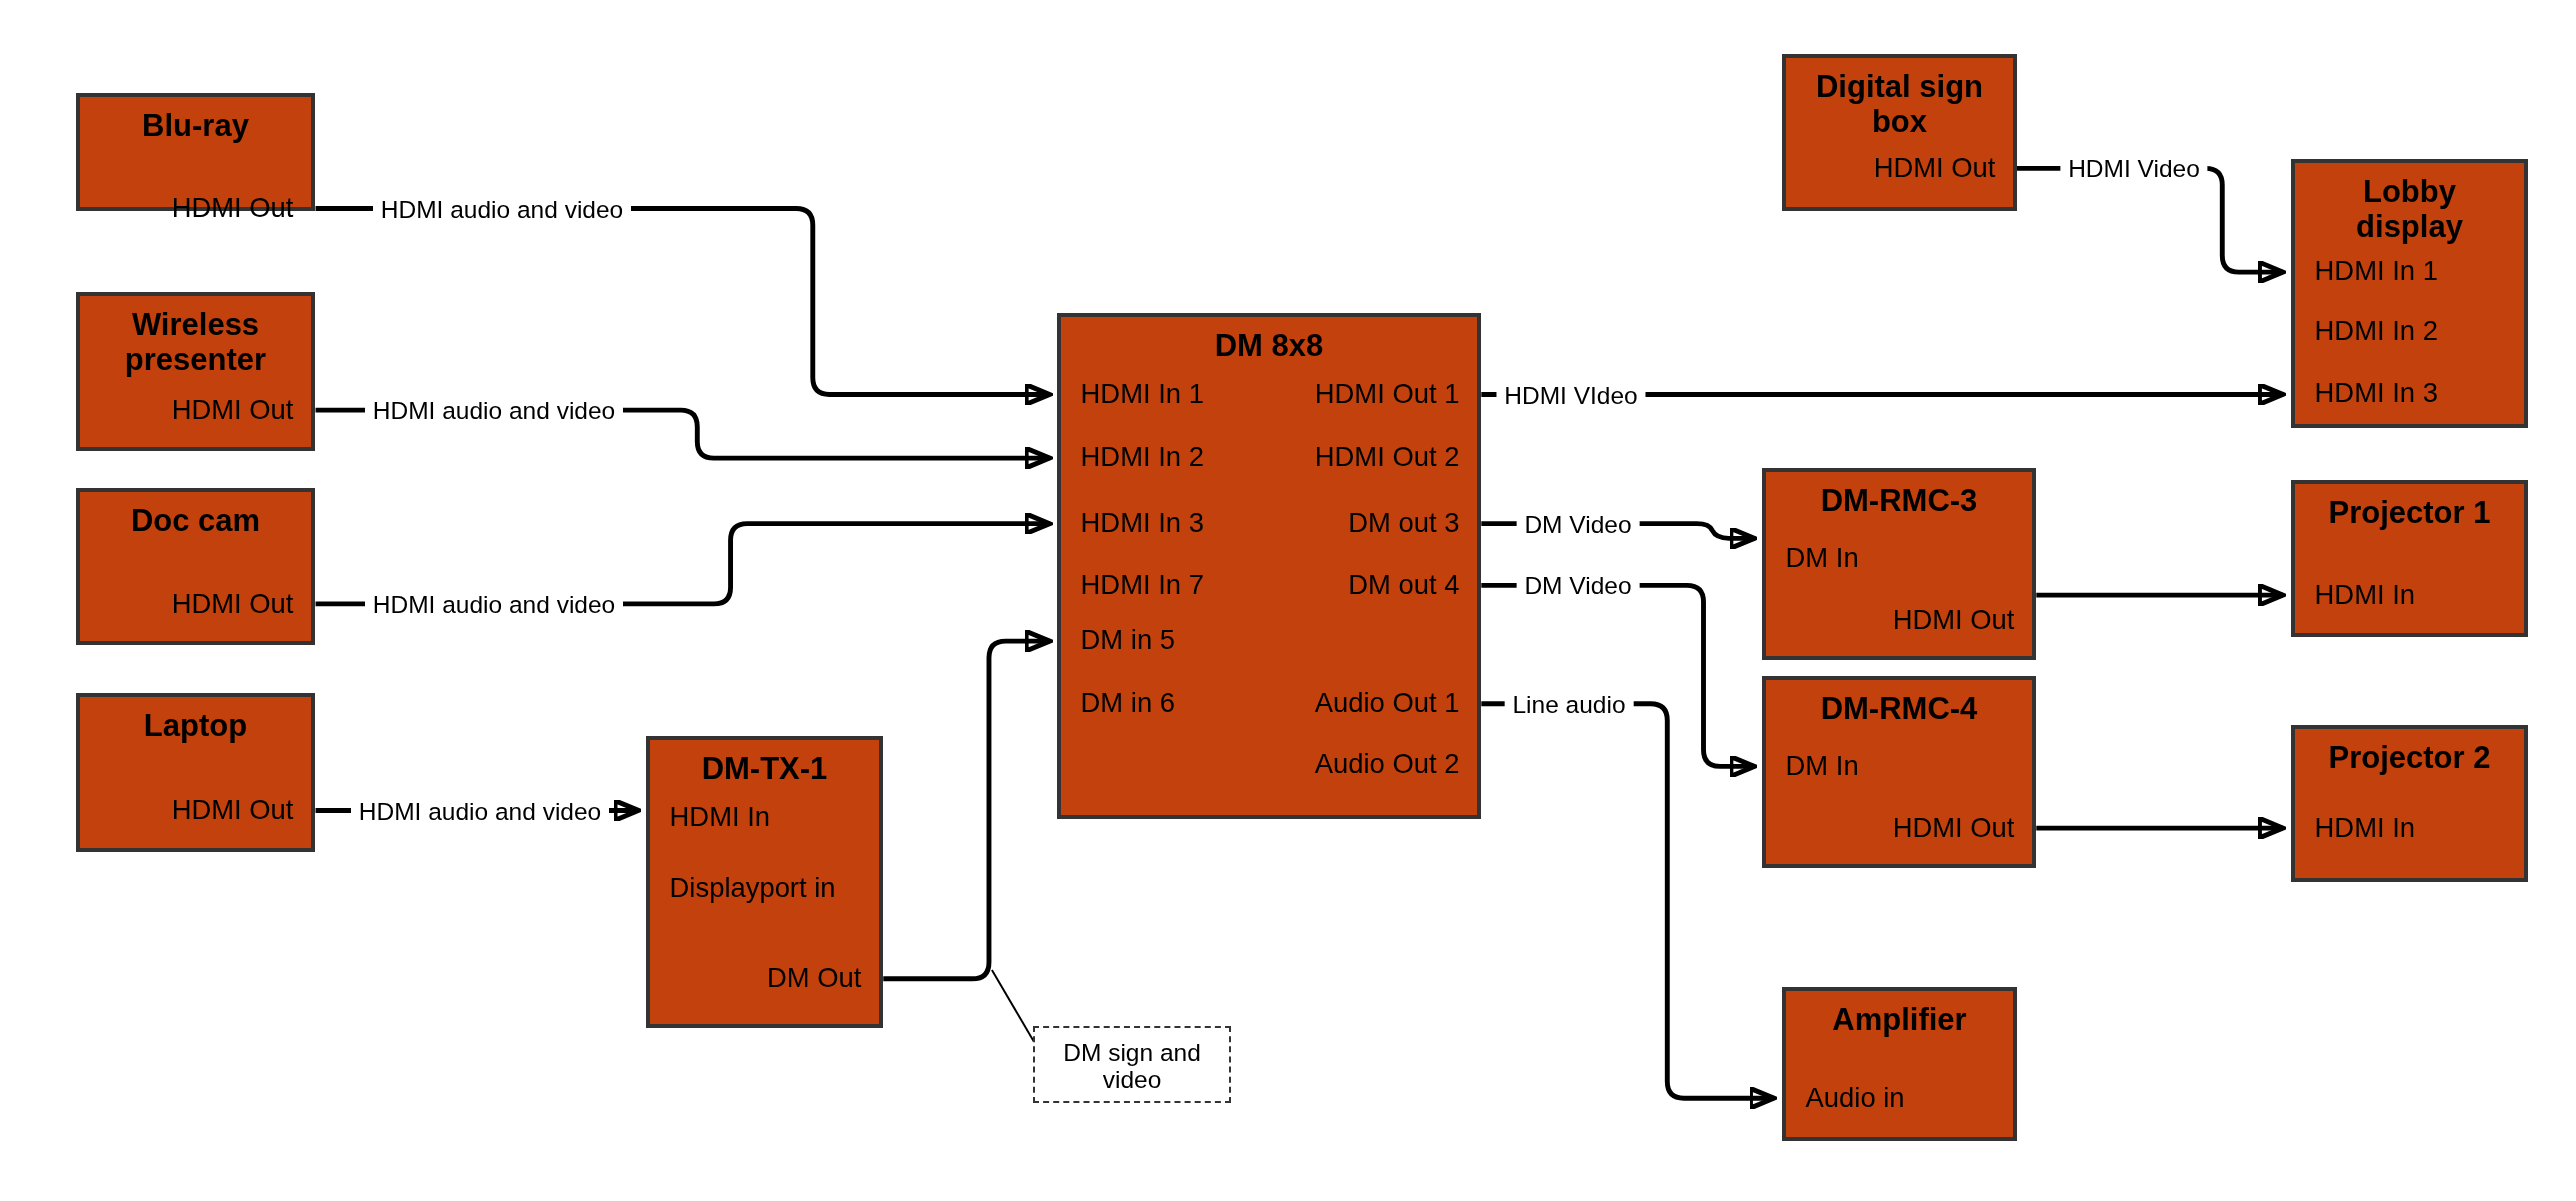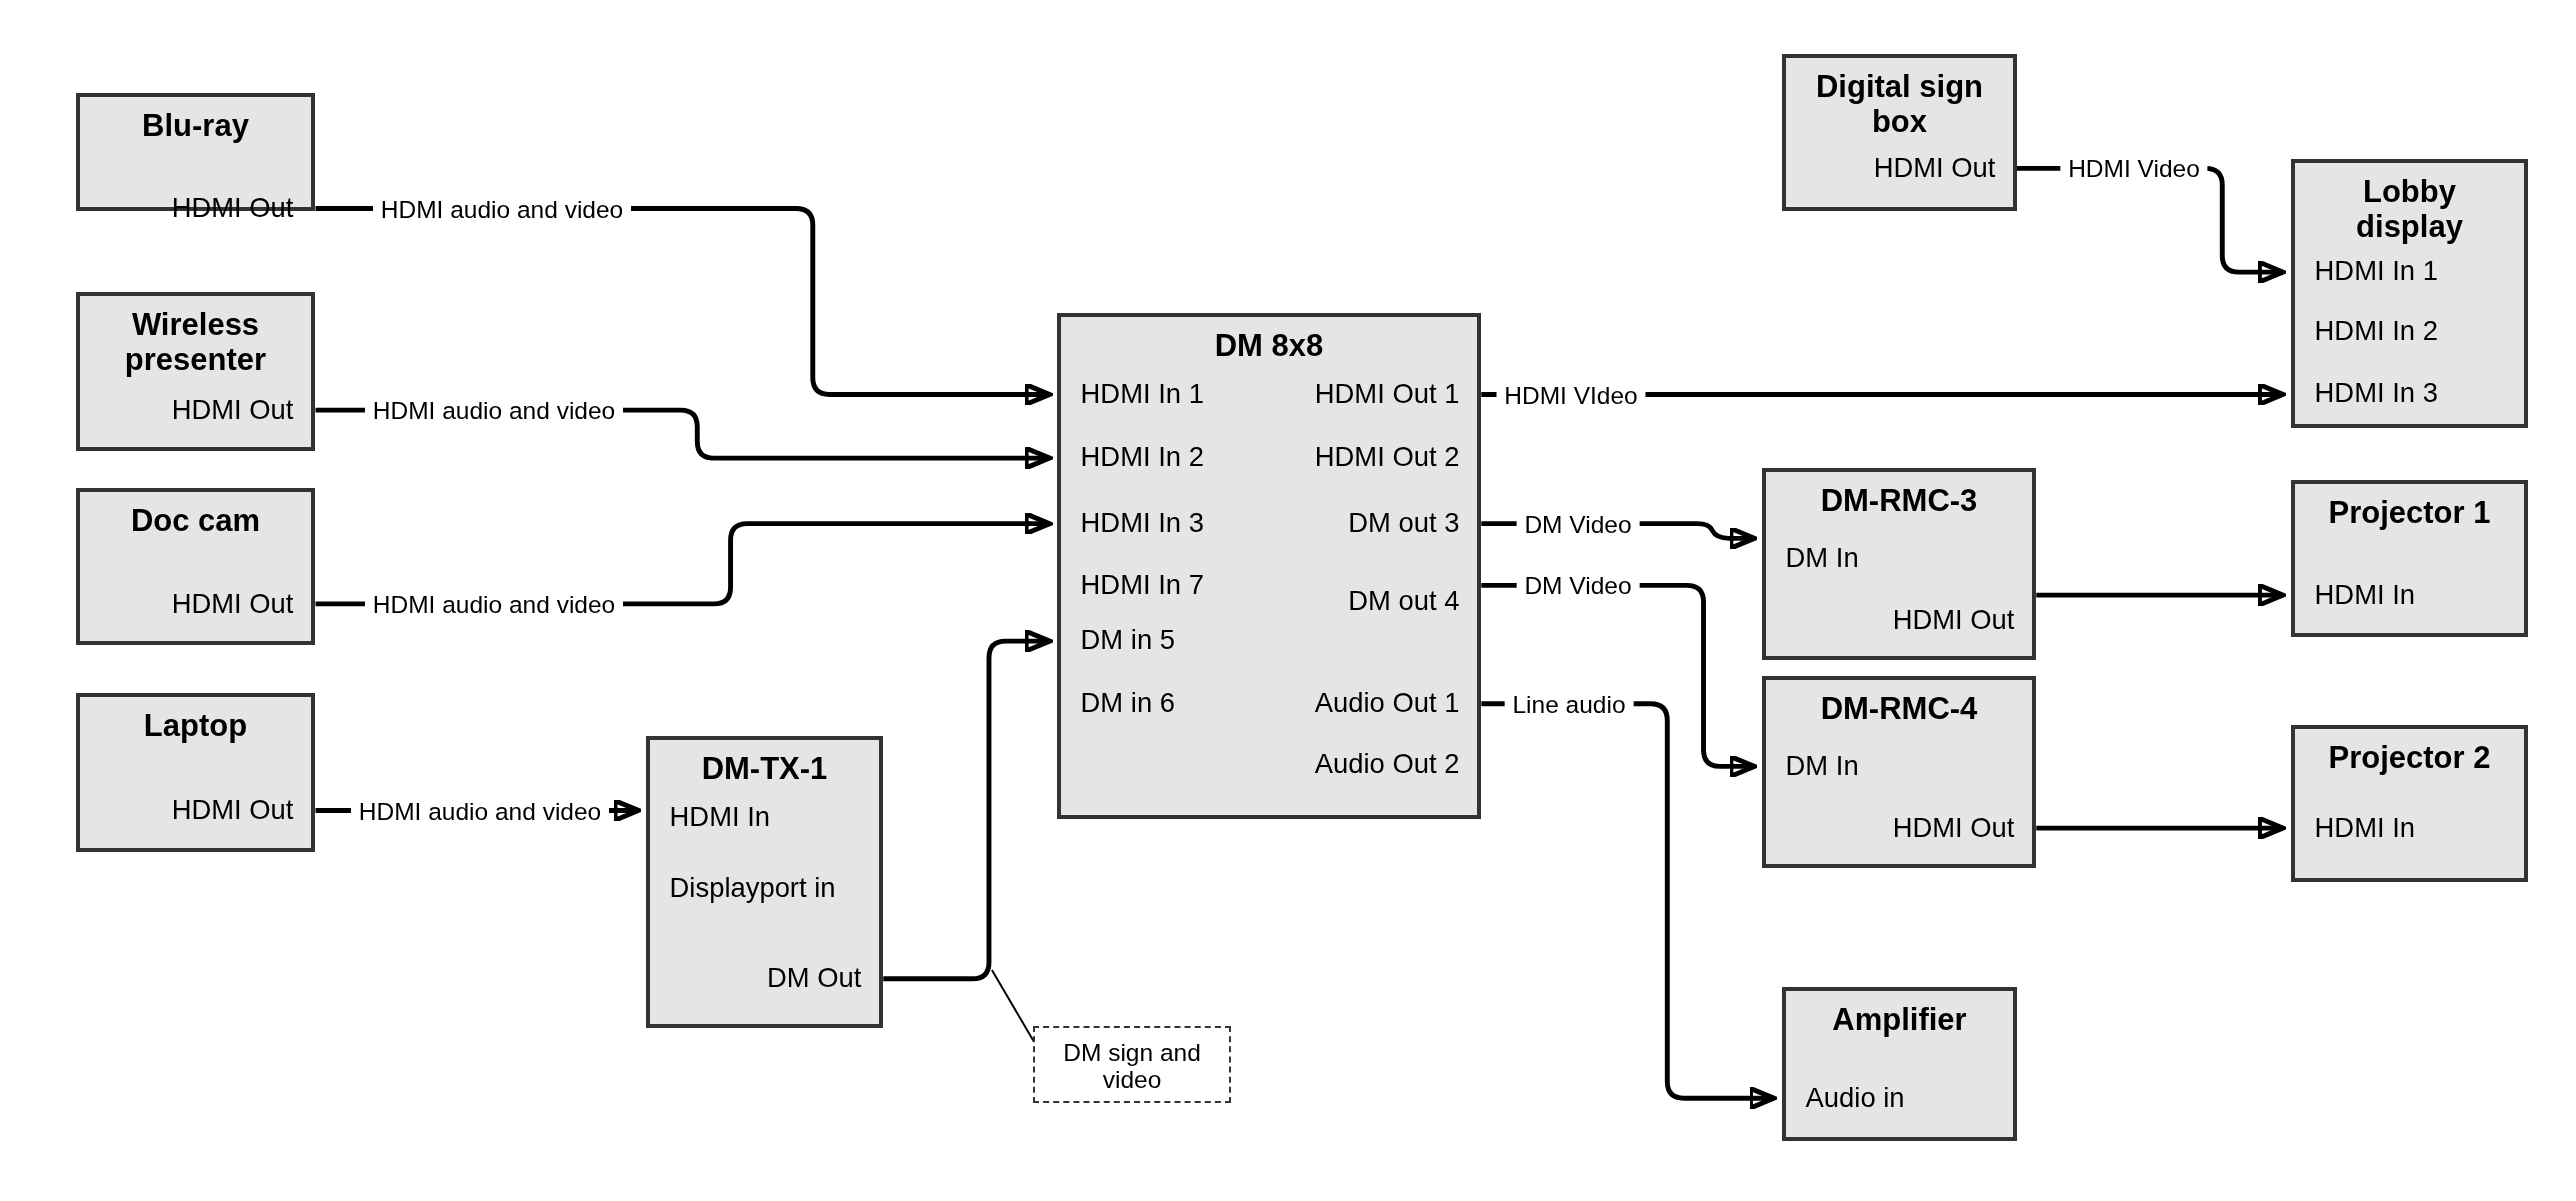--- a/index.html
+++ b/index.html
@@ -3,21 +3,21 @@
 <meta charset="utf-8">
 <style>
   html,body{margin:0;padding:0}
   body{
     width:2576px;height:1201px;position:relative;overflow:hidden;
     background:#ffffff;color:#000000;
     font-family:"Liberation Sans", sans-serif;
   }
   .node{
     position:absolute;box-sizing:border-box;
-    border:4.9px solid #333333;background:#e5e5e5;
+    border:4.9px solid #333333;background:#c2410c;
   }
   .node .title{
     position:absolute;left:0;right:0;top:10.8px;
     text-align:center;font-weight:bold;font-size:31px;line-height:35px;
     white-space:nowrap;
   }
   .port{
     position:absolute;font-size:27.4px;line-height:29px;white-space:nowrap;
   }
   .port.pl{left:19.6px;text-align:left}
@@ -91,21 +91,21 @@
   <div class="title">DM 8x8</div>
   <div class="port pl" style="top:62px">HDMI In 1</div>
   <div class="port pl" style="top:125px">HDMI In 2</div>
   <div class="port pl" style="top:191px">HDMI In 3</div>
   <div class="port pl" style="top:253px">HDMI In 7</div>
   <div class="port pl" style="top:308px">DM in 5</div>
   <div class="port pl" style="top:371px">DM in 6</div>
   <div class="port pr" style="top:62px">HDMI Out 1</div>
   <div class="port pr" style="top:125px">HDMI Out 2</div>
   <div class="port pr" style="top:191px">DM out 3</div>
-  <div class="port pr" style="top:269px">DM out 4</div>
+  <div class="port pr" style="top:253px">DM out 4</div>
   <div class="port pr" style="top:371px">Audio Out 1</div>
   <div class="port pr" style="top:432px">Audio Out 2</div>
 </div>
 
 <div class="node" style="left:1782px;top:54px;width:235px;height:157px">
   <div class="title"><span>Digital sign</span><br><span>box</span></div>
   <div class="port pr" style="top:95px">HDMI Out</div>
 </div>
 
 <div class="node" style="left:2291px;top:159px;width:237px;height:269px">

